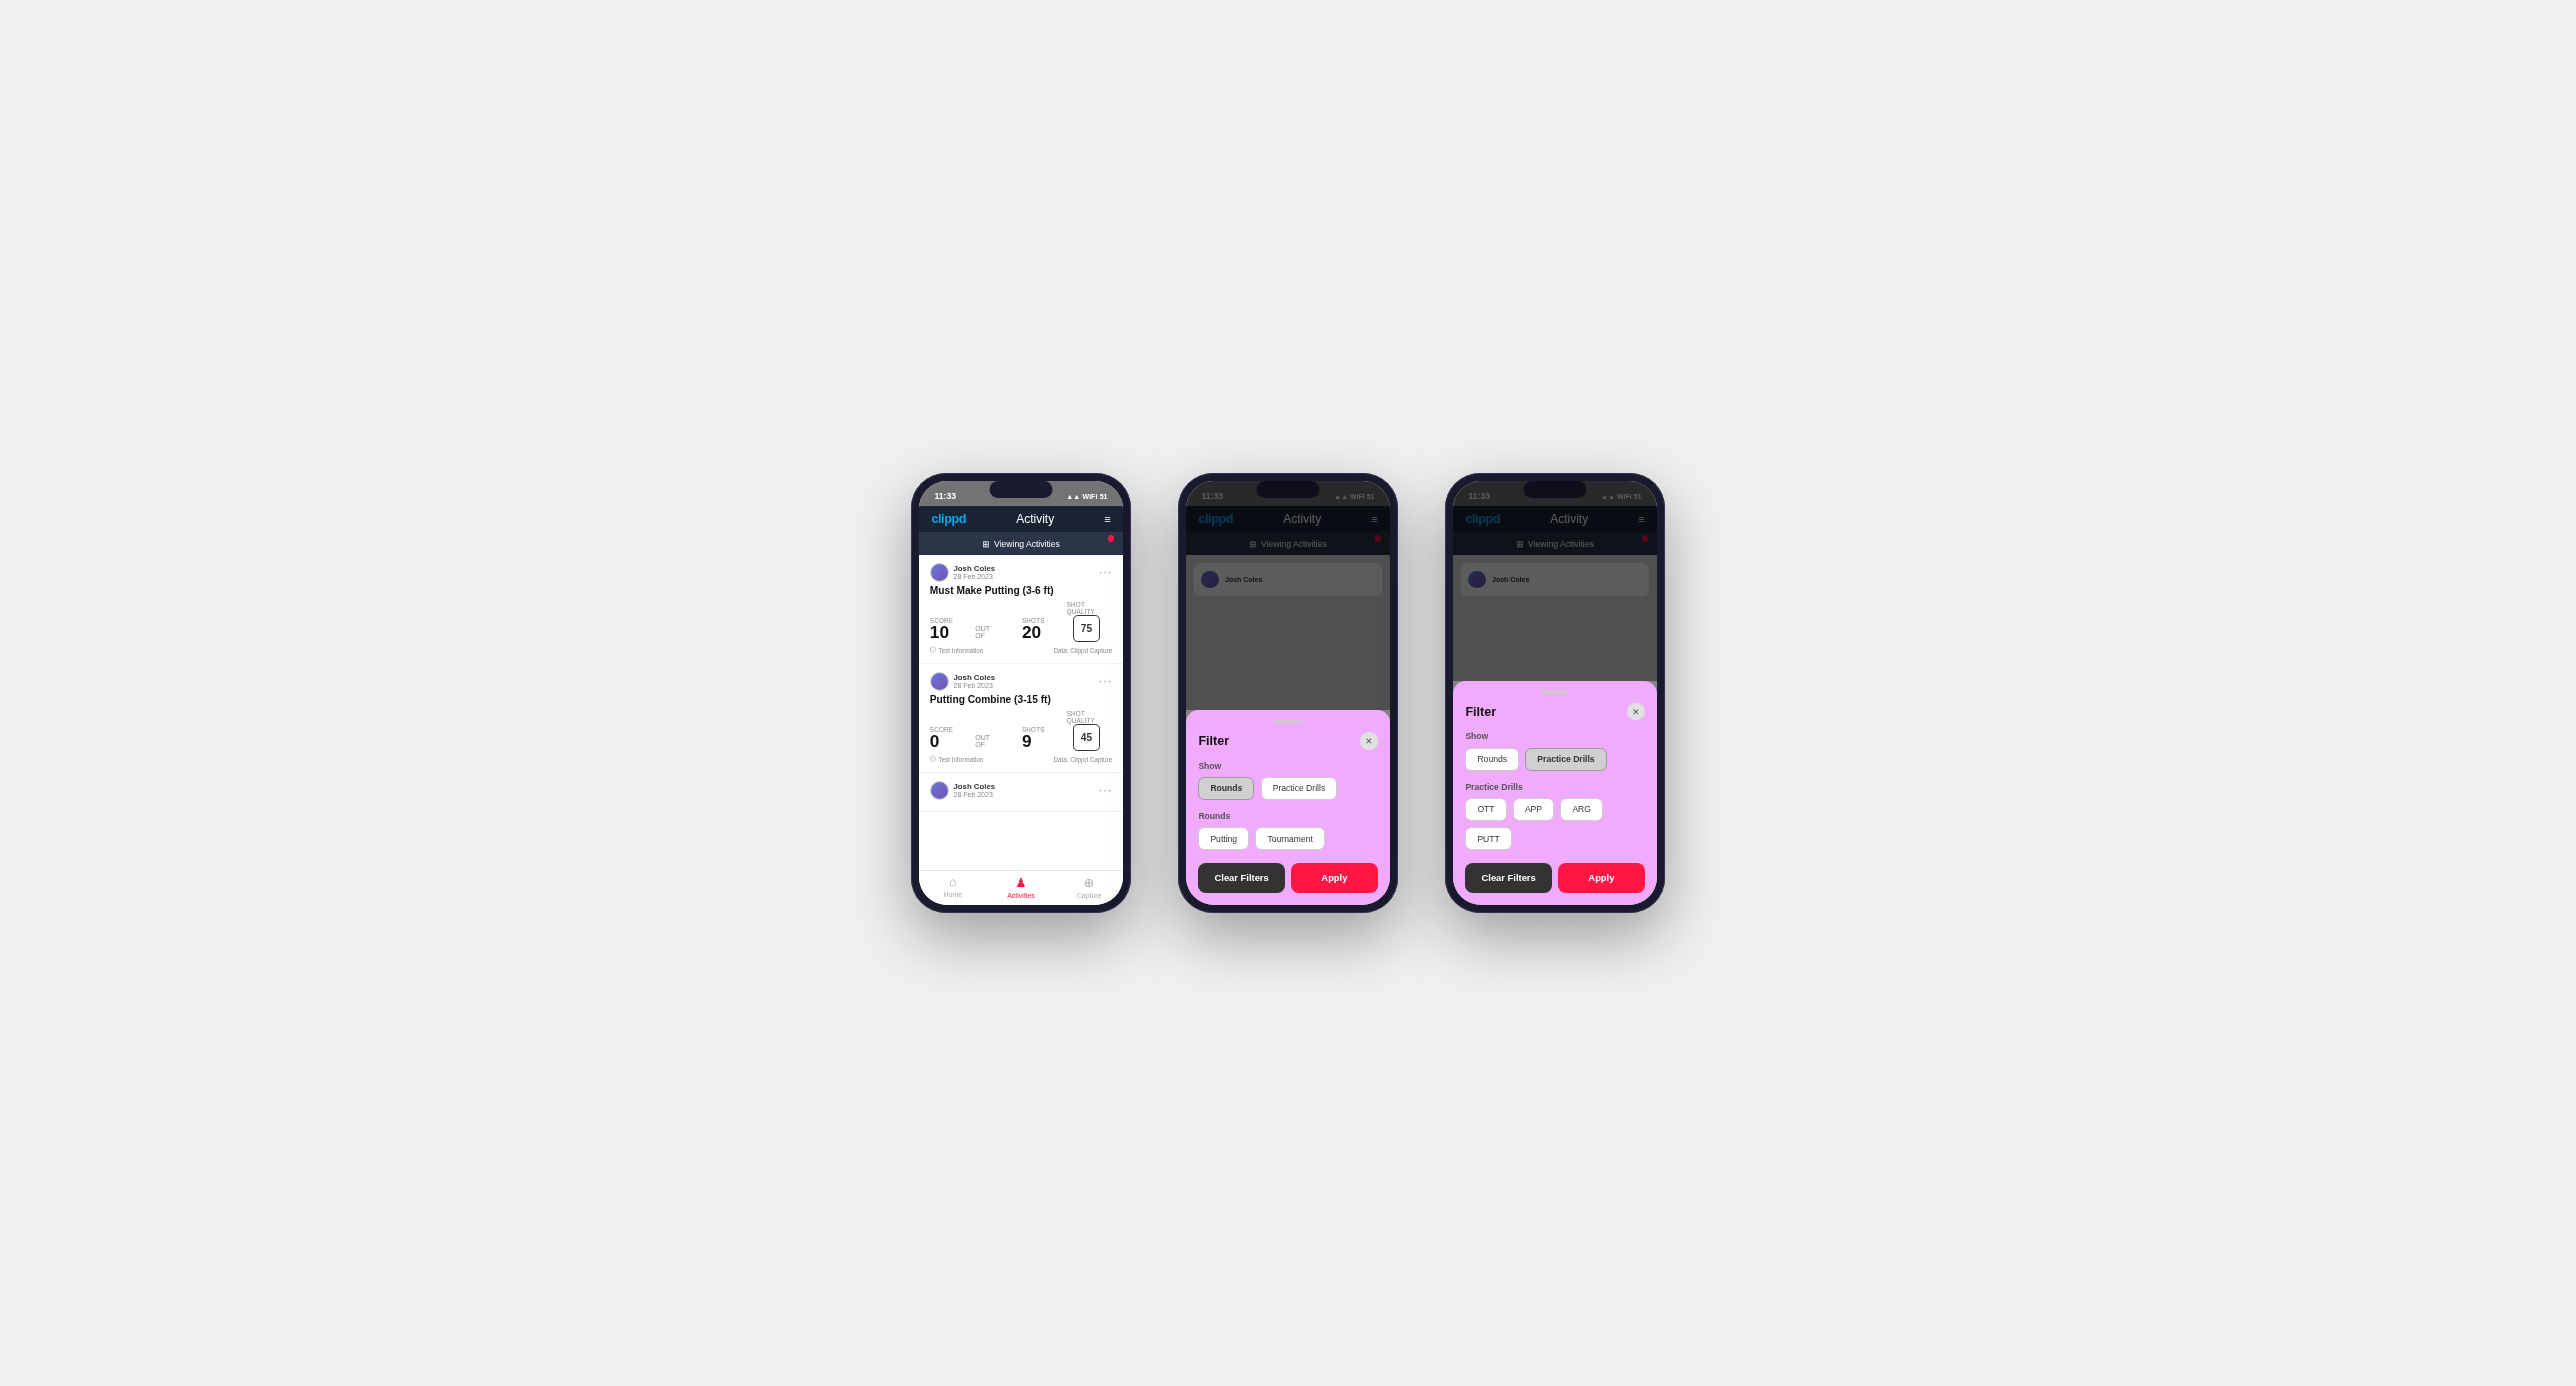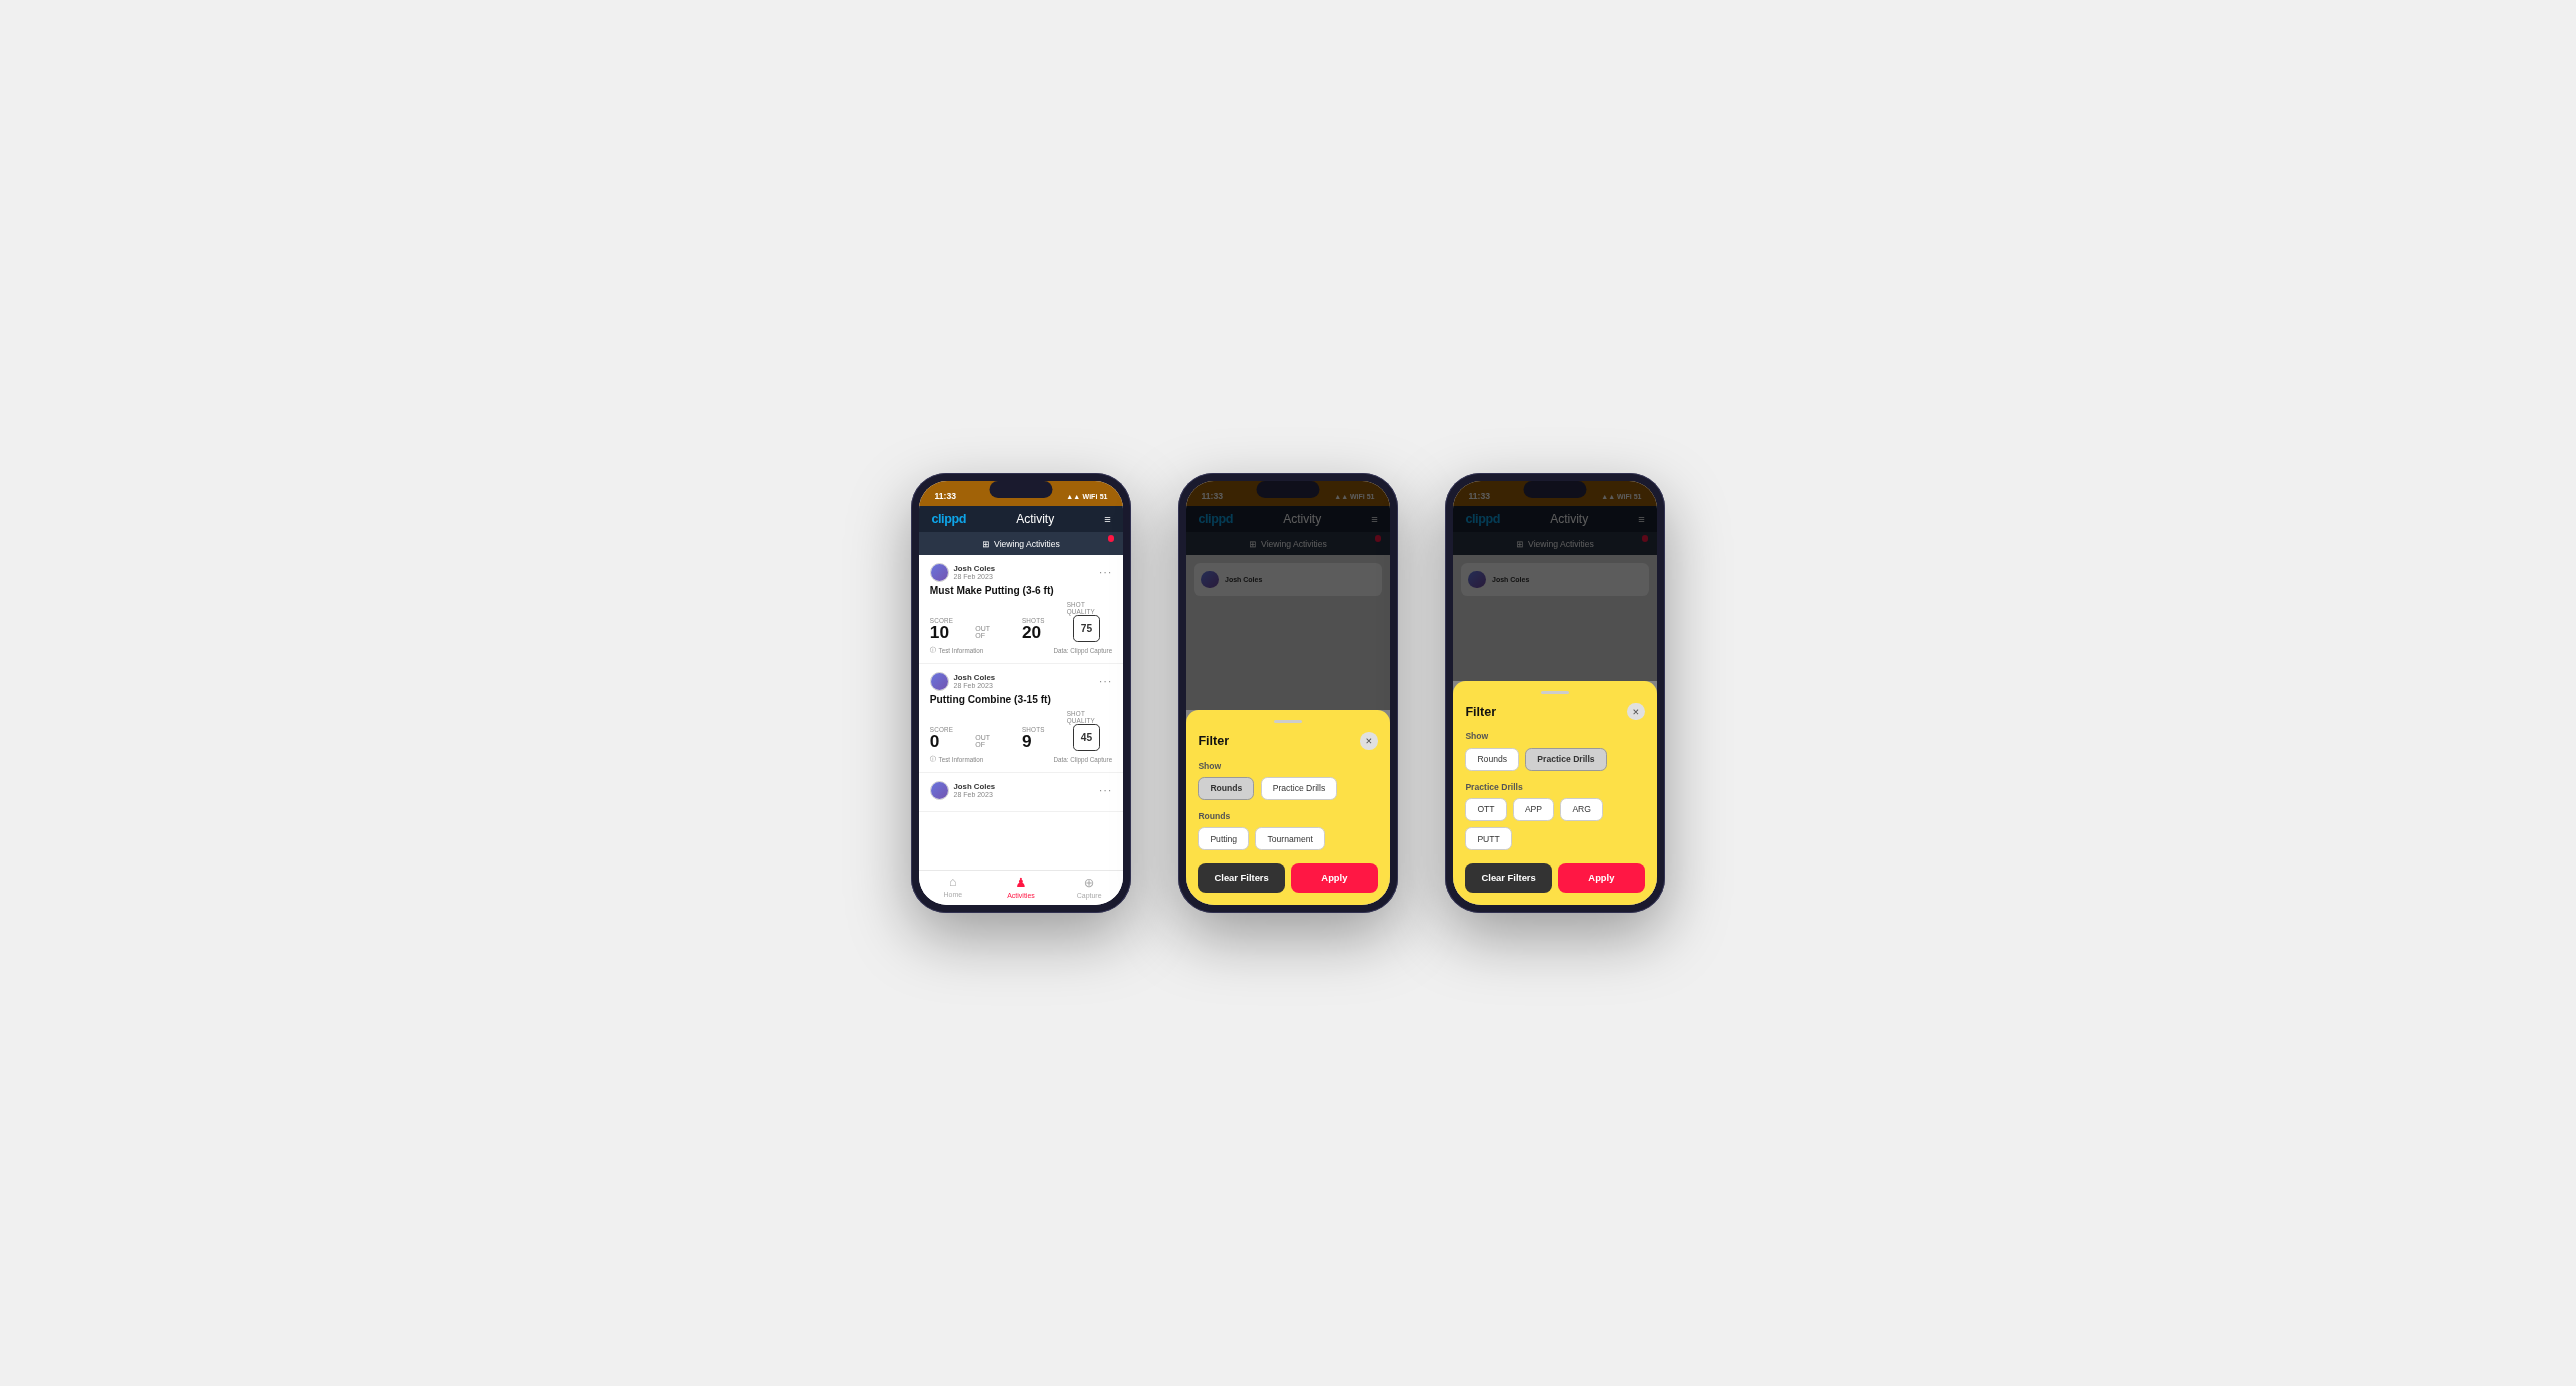--- a/index.html
+++ b/index.html
@@ -50,21 +50,21 @@
       border-radius: 11px;
       z-index: 10;
     }
 
     
     .status-bar {
       display: flex;
       justify-content: space-between;
       align-items: center;
       padding: 9.4px 15.7px 3.1px;
-      background: #a16207;
+      background: #737373;
       color: #fff;
       font-size: 7.8px;
       font-weight: 600;
       flex-shrink: 0;
       height: 25px;
     }
     .status-time { font-size: 8.6px; font-weight: 700; }
     .status-icons { display: flex; align-items: center; gap: 2.4px; font-size: 7px; }
 
     
@@ -263,21 +263,21 @@
       top: 0; left: 0; right: 0; bottom: 0;
       z-index: 20;
       display: flex;
       flex-direction: column;
     }
     .overlay-backdrop {
       flex: 1;
       background: rgba(0,0,0,0.4);
     }
     .filter-sheet {
-      background: #fde047;
+      background: #f0abfc;
       border-radius: 12.6px 12.6px 0 0;
       padding: 9.4px 12.6px 12.6px;
     }
     .sheet-handle {
       width: 28px;
       height: 3.1px;
       background: #ccc;
       border-radius: 1.6px;
       margin: 0 auto 9.4px;
     }

